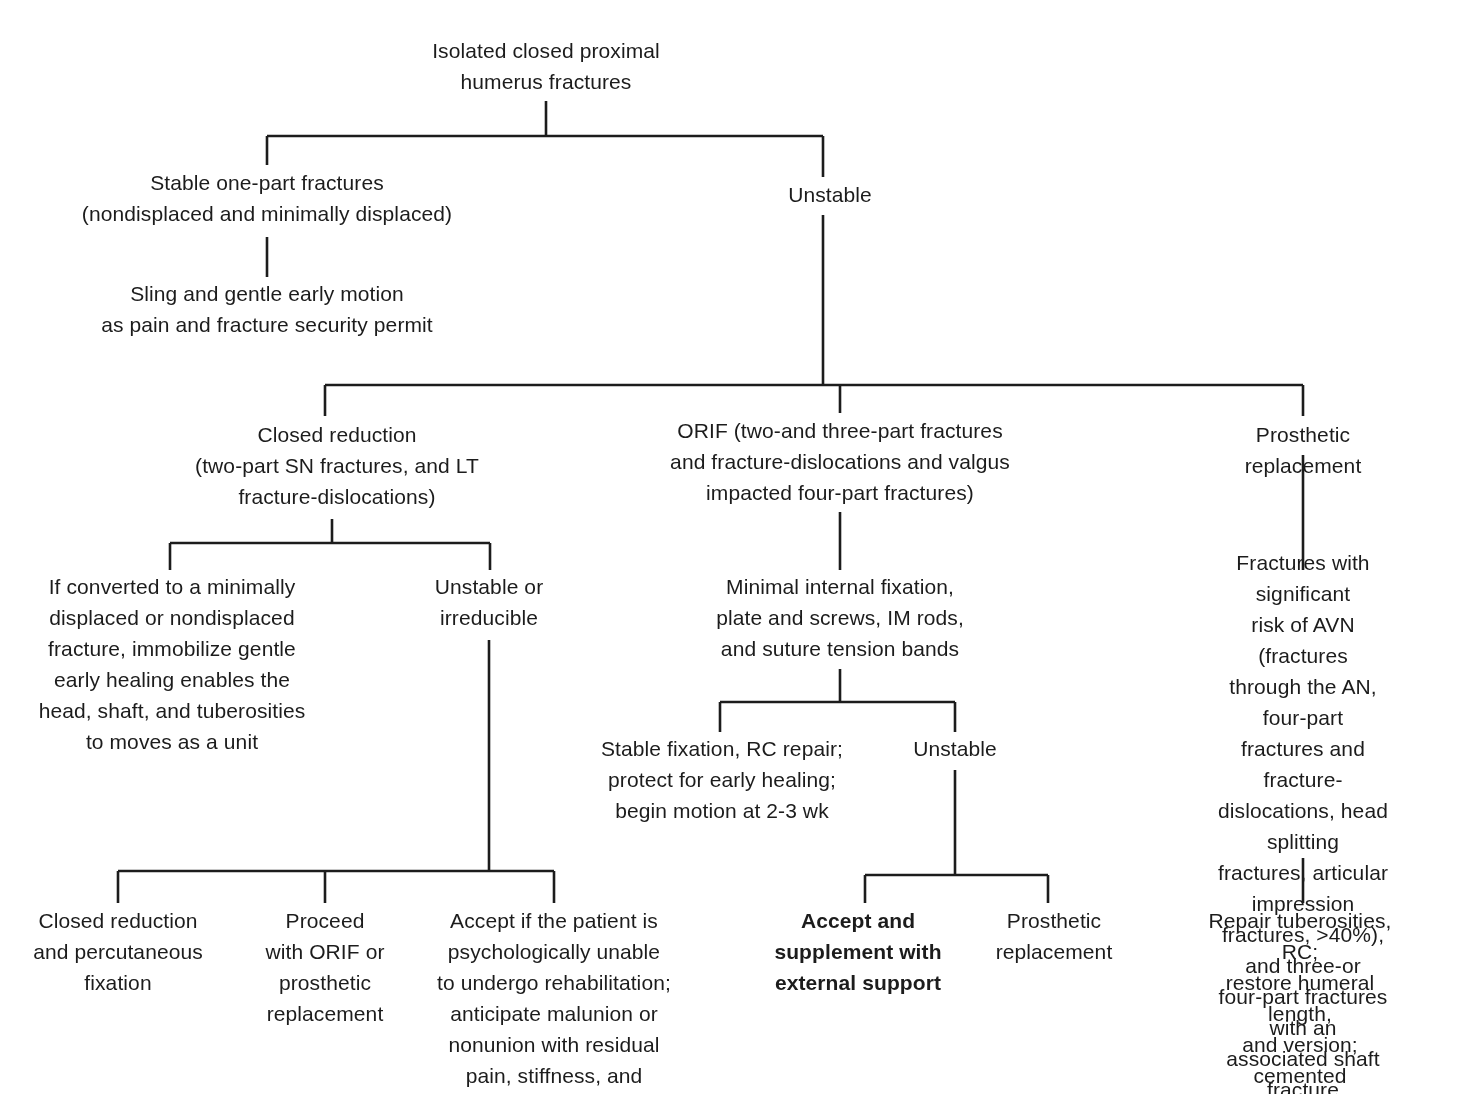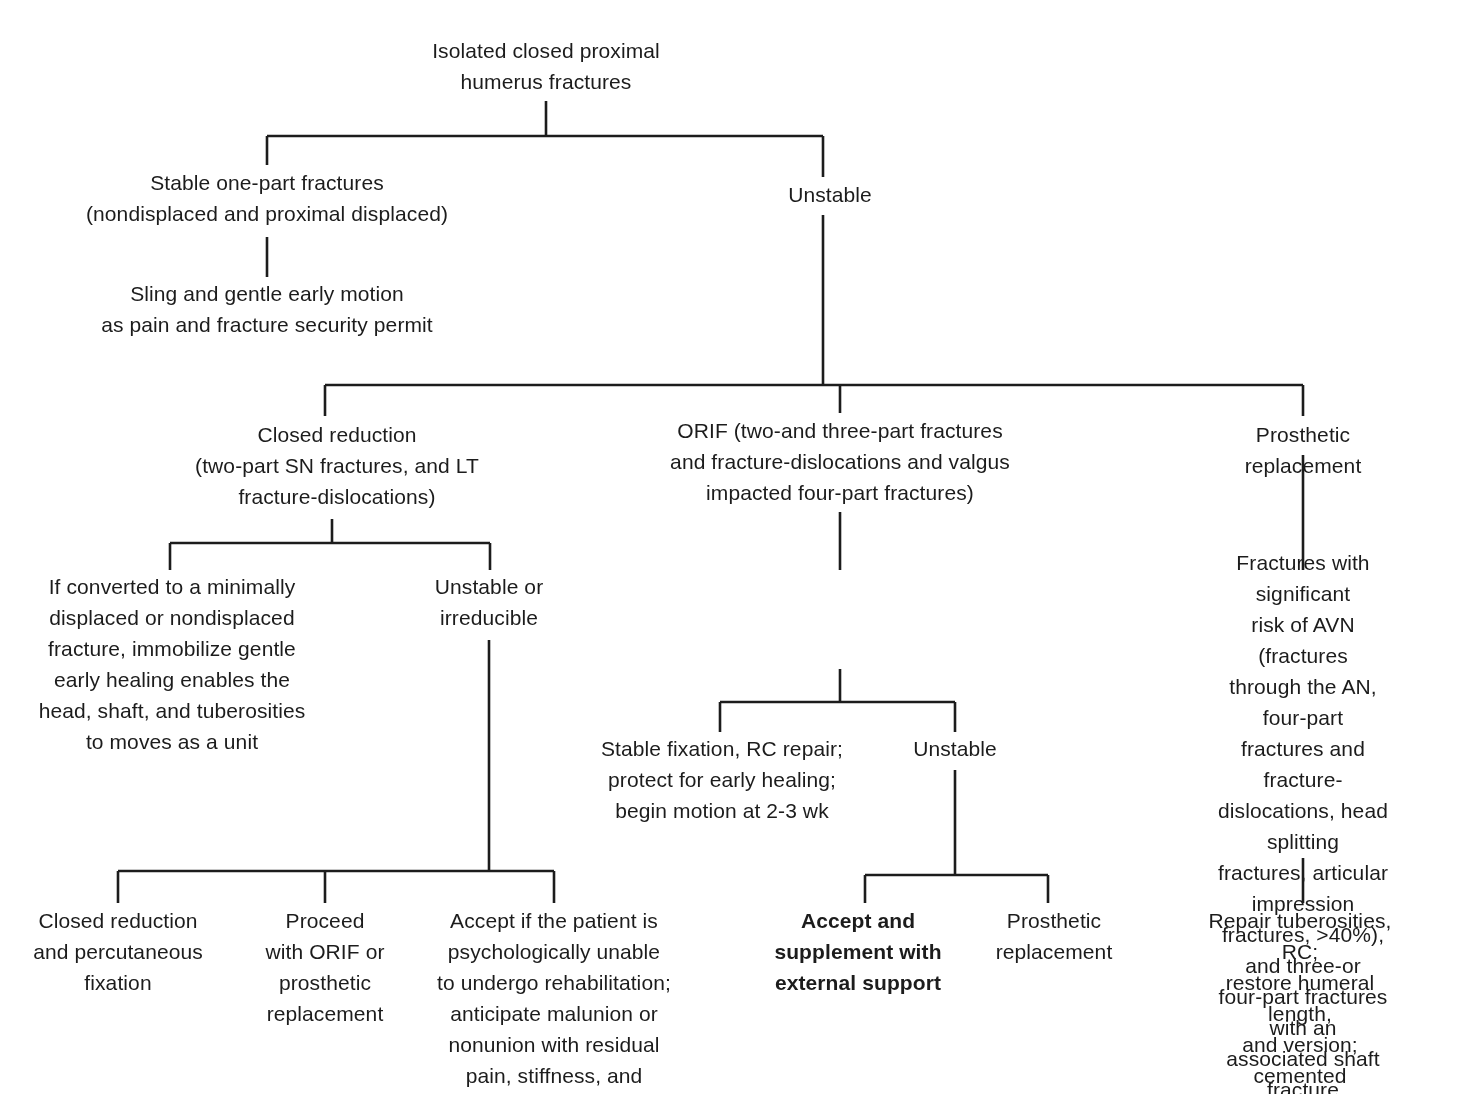--- a/index.html
+++ b/index.html
@@ -83,39 +83,42 @@
     <path d="M865,836 H1048"></path>
     <path d="M865,836 V864"></path>
     <path d="M1048,836 V864"></path>
 
     <path d="M1303,819 V864"></path>
   </svg>
 
   <div class="node" style="left:546px; top:-4px;">Isolated closed proximal
 humerus fractures</div>
   <div class="node" style="left:267px; top:128px;">Stable one-part fractures
-(nondisplaced and proximal displaced)</div>
+(nondisplaced and minimally displaced)</div>
   <div class="node" style="left:267px; top:239px;">Sling and gentle early motion
 as pain and fracture security permit</div>
   <div class="node" style="left:830px; top:140px;">Unstable</div>
   <div class="node" style="left:337px; top:380px;">Closed reduction
 (two-part SN fractures, and LT
 fracture-dislocations)</div>
   <div class="node" style="left:840px; top:376px;">ORIF (two-and three-part fractures
 and fracture-dislocations and valgus
 impacted four-part fractures)</div>
   <div class="node" style="left:1303px; top:380px;">Prosthetic replacement</div>
   <div class="node" style="left:172px; top:532px;">If converted to a minimally
 displaced or nondisplaced
 fracture, immobilize gentle
 early healing enables the
 head, shaft, and tuberosities
 to moves as a unit</div>
   <div class="node" style="left:489px; top:532px;">Unstable or
 irreducible</div>
+  <div class="node" style="left:840px; top:532px;">Minimal internal fixation,
+plate and screws, IM rods,
+and suture tension bands</div>
   <div class="node" style="left:1303px; top:508px;">Fractures with significant
 risk of AVN (fractures
 through the AN, four-part
 fractures and fracture-
 dislocations, head splitting
 fractures, articular impression
 fractures, &gt;40%), and three-or
 four-part fractures with an
 associated shaft fracture</div>
   <div class="node" style="left:722px; top:694px;text-align:center;">Stable fixation, RC repair;

